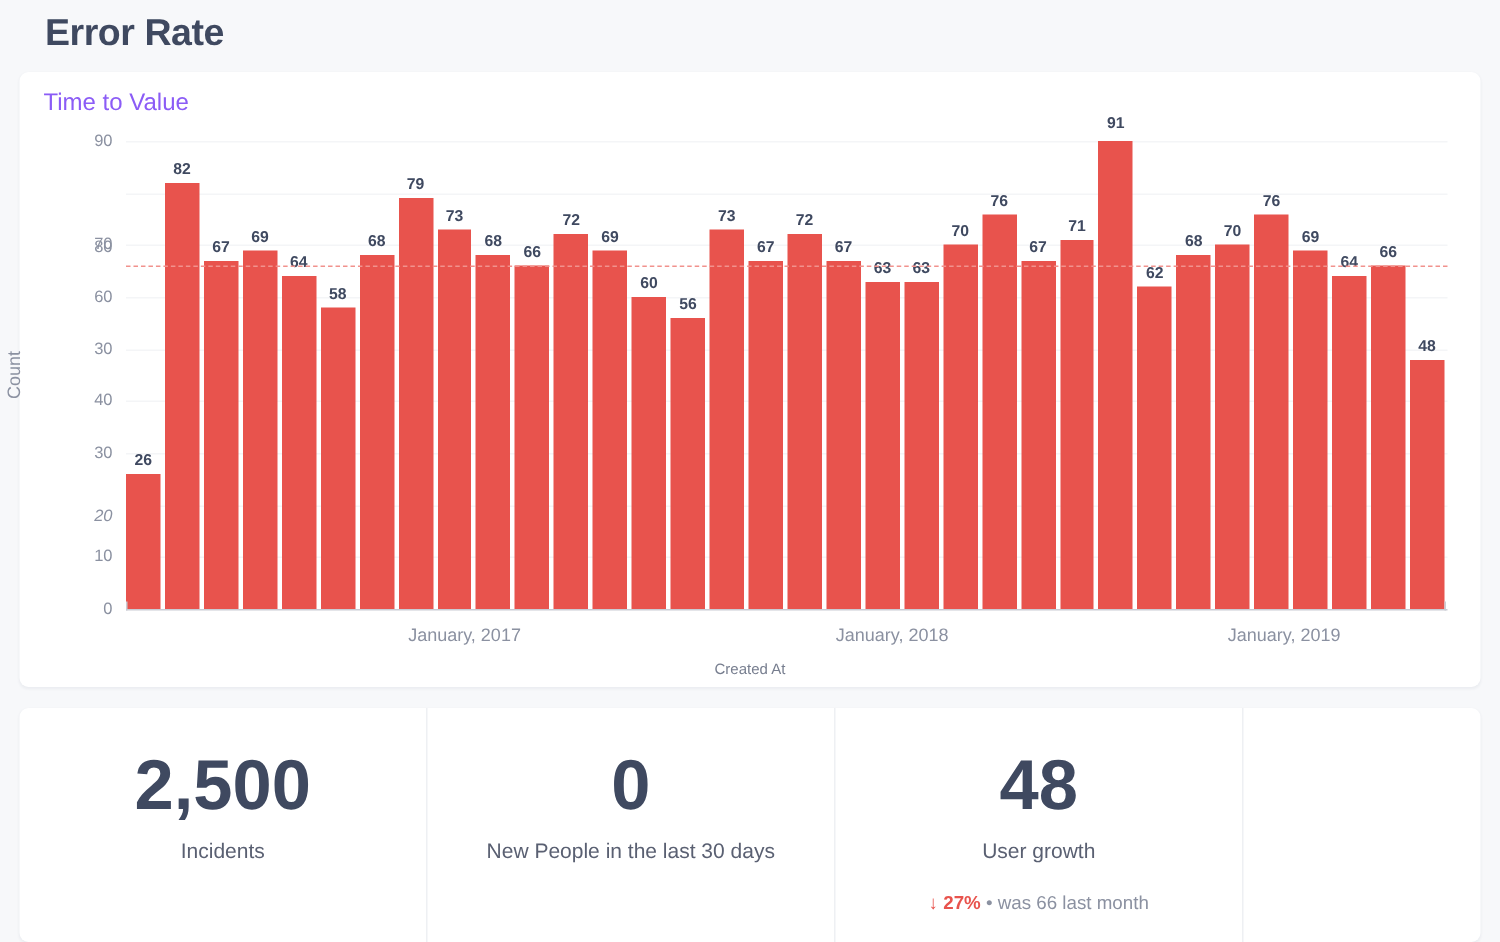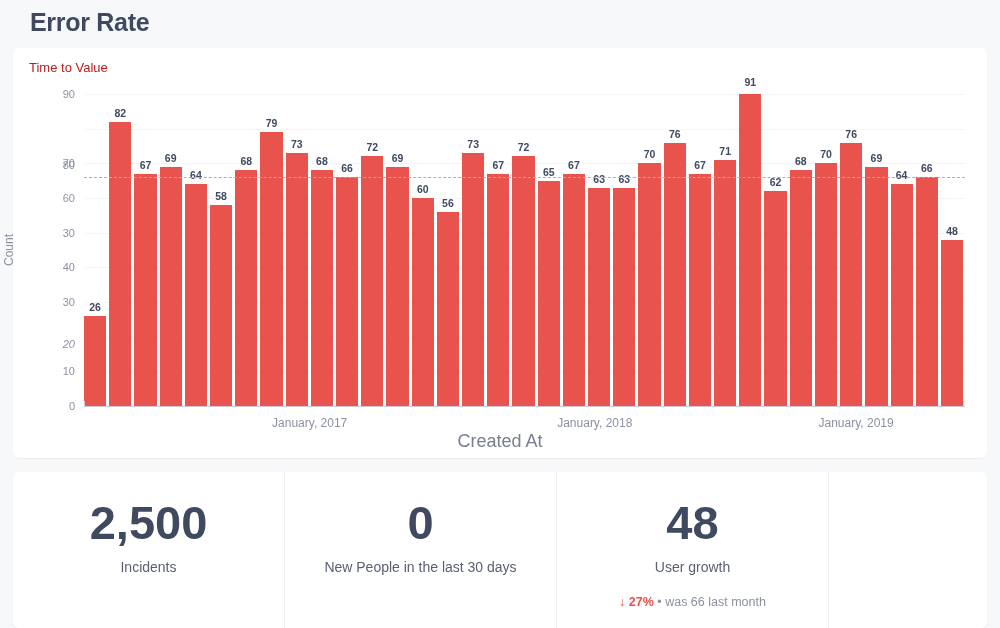--- a/index.html
+++ b/index.html
@@ -15,21 +15,21 @@
   }
   
   .chart-card {
     position: absolute; left: 13px; top: 48px;
     width: 974px; height: 410px;
     background: #fff; border-radius: 6px;
     box-shadow: 0 1px 2px rgba(40,50,80,.06);
   }
   .card-title {
     position: absolute; left: 16px; top: 12px;
-    font-size: 13px; color: #b91c1c; font-weight: 500;
+    font-size: 16px; color: #8b5cf6; font-weight: 500;
   }
   .plot { position: absolute; left: 0; top: 0; width: 974px; height: 410px; }
   .ylabel {
     position: absolute; left: -4px; top: 195px;
     transform: rotate(-90deg) translate(-50%, 0);
     transform-origin: left center;
     font-size: 12px; color: #8b91a1;
   }
   .ytick {
     position: absolute; right: 0; width: 40px; text-align: right;
@@ -60,21 +60,21 @@
     position: absolute; left: 71px; right: 22px; bottom: 51px;
     height: 1px; background: #c9ccd4;
   }
   .axis-cap { position: absolute; width: 1px; height: 6px; background: #c9ccd4; bottom: 51px; }
   .xtick {
     position: absolute; bottom: 28px; font-size: 12px; color: #8b91a1;
     transform: translateX(-50%); white-space: nowrap;
   }
   .xlabel {
     position: absolute; bottom: 6px; left: 0; right: 0; text-align: center;
-    font-size: 18px; color: #777e8f; font-weight: 500;
+    font-size: 10px; color: #777e8f; font-weight: 500;
   }
   
   .stats {
     position: absolute; left: 13px; top: 472px; width: 974px; height: 156px;
     display: flex; background: #fff; border-radius: 6px;
     box-shadow: 0 1px 2px rgba(40,50,80,.06); overflow: hidden;
   }
   .stat { width: 272px; height: 100%; position: relative;
           display: flex; flex-direction: column; align-items: center;
           padding-top: 26px; border-right: 1px solid #eef0f3; }
@@ -182,24 +182,20 @@
           <div class="bar-val" style="bottom: 256.067px;">73</div>
           <div class="bar" style="height: 253.067px;"></div>
         </div>
         <div class="bar-col">
           <div class="bar-val" style="bottom: 235.267px;">67</div>
           <div class="bar" style="height: 232.267px;"></div>
         </div>
         <div class="bar-col">
           <div class="bar-val" style="bottom: 252.6px;">72</div>
           <div class="bar" style="height: 249.6px;"></div>
-        </div>
-        <div class="bar-col">
-          <div class="bar-val" style="bottom: 228.333px;">65</div>
-          <div class="bar" style="height: 225.333px;"></div>
         </div>
         <div class="bar-col">
           <div class="bar-val" style="bottom: 235.267px;">67</div>
           <div class="bar" style="height: 232.267px;"></div>
         </div>
         <div class="bar-col">
           <div class="bar-val" style="bottom: 221.4px;">63</div>
           <div class="bar" style="height: 218.4px;"></div>
         </div>
         <div class="bar-col">

